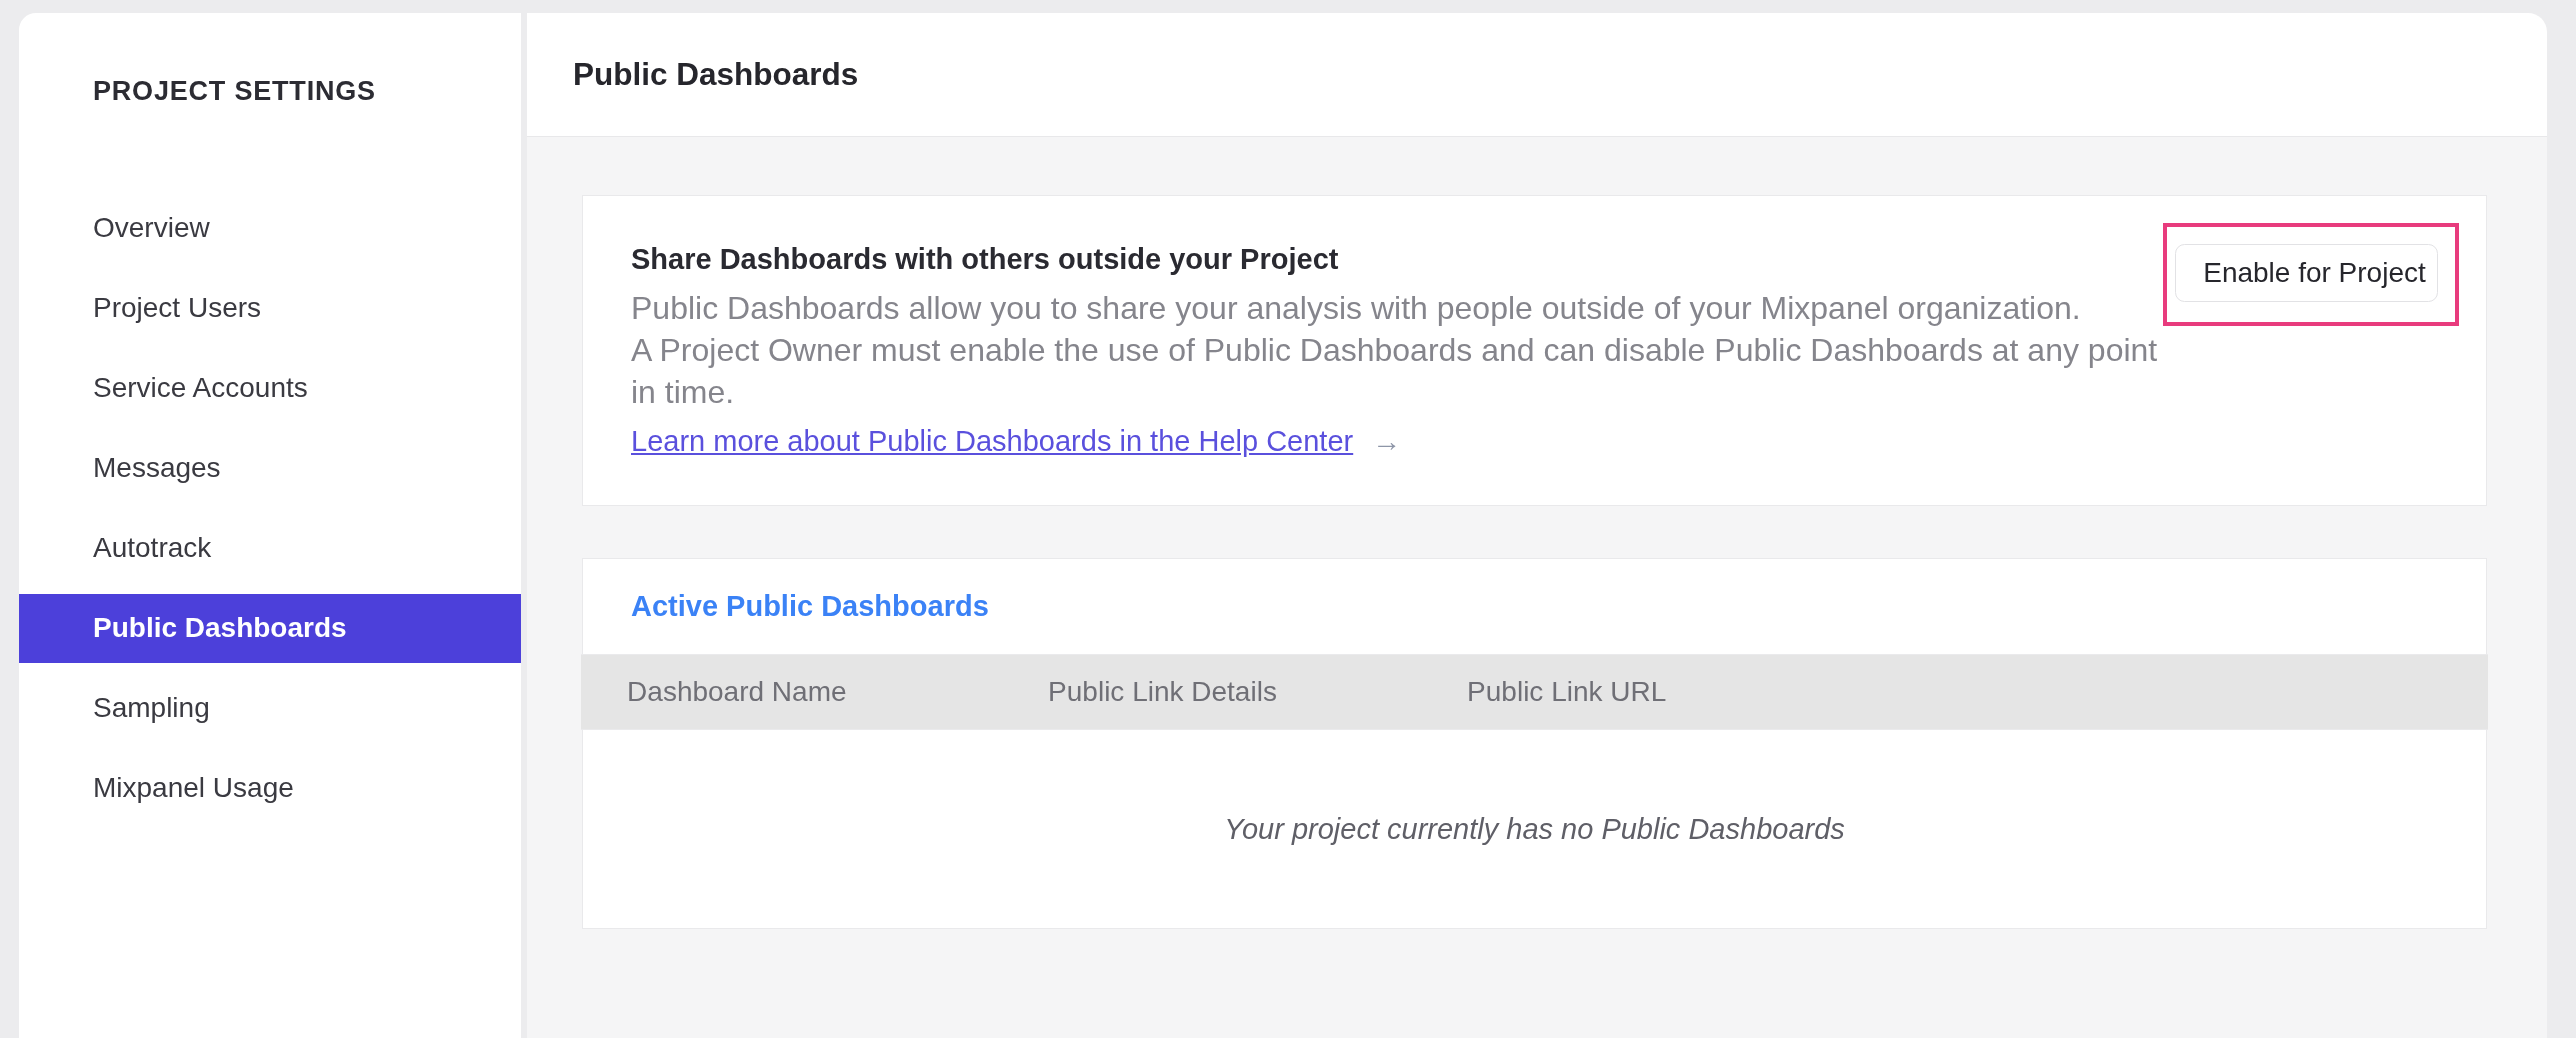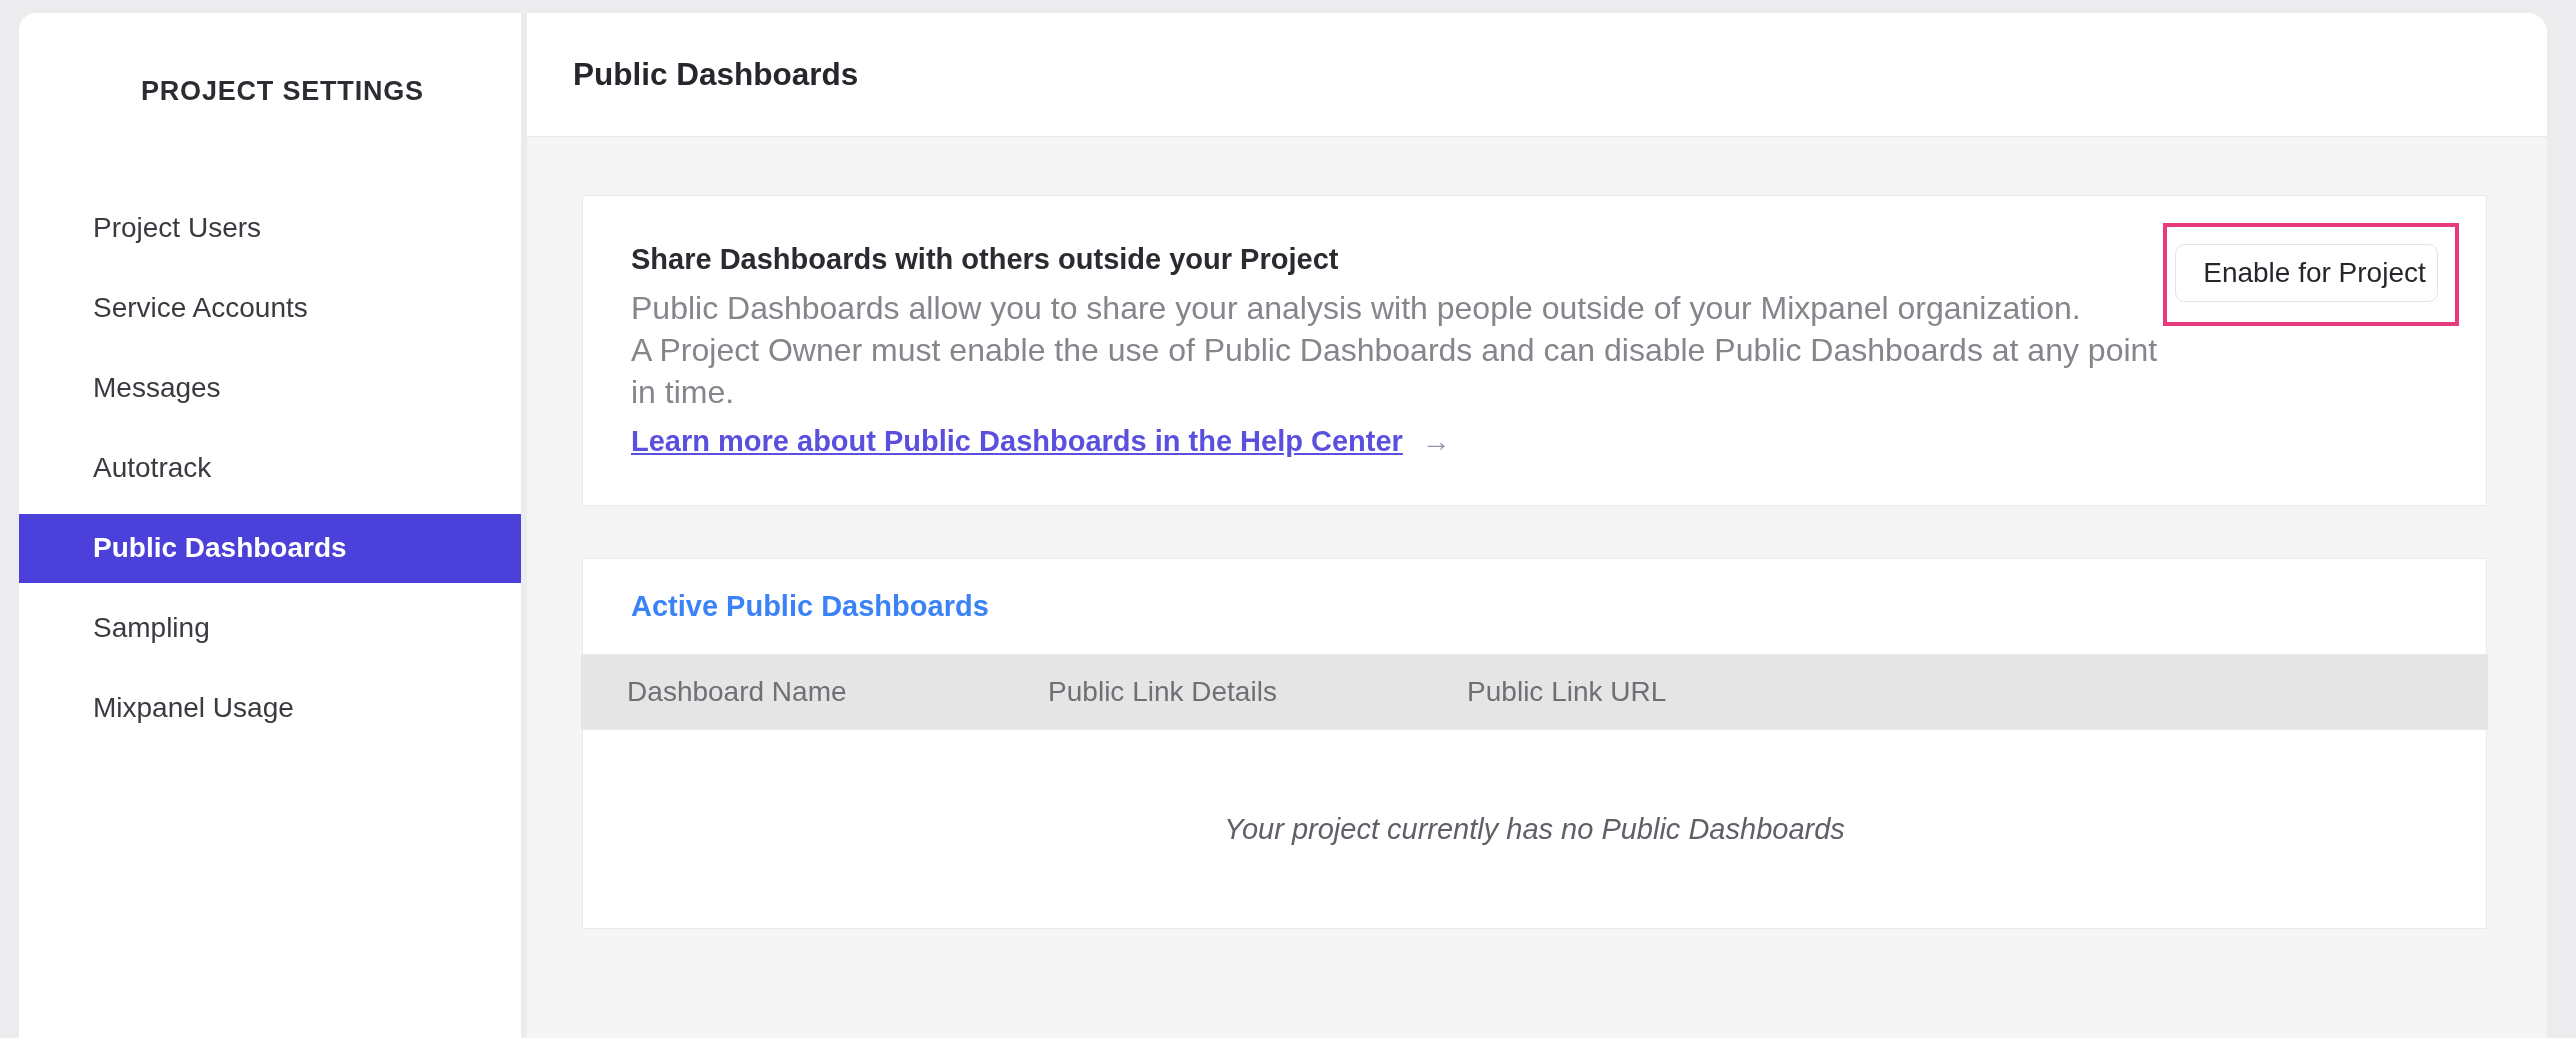--- a/index.html
+++ b/index.html
@@ -16,21 +16,20 @@
     position: absolute; left: 19px; top: 13.4px;
     width: 502px; height: 1025px;
     background: #ffffff;
     border-radius: 17px 0 0 0;
   }
   .sidebar-title {
     position: absolute; left: 74px; top: 63px;
     font-size: 27px; font-weight: 700;
     letter-spacing: 0.8px;
     color: #2c2c33;
-    margin-left: 48px;
   }
   .nav { position: absolute; top: 175px; left: 0; right: 0; }
   .nav-item {
     height: 80px;
     display: flex; align-items: center;
     padding-left: 74px;
     font-size: 28px;
     color: #3a3a41;
     cursor: pointer;
   }
@@ -82,21 +81,20 @@
     color: #85858c;
   }
   .share-link-row {
     position: absolute; left: 48px; top: 229px;
     display: flex; align-items: center;
     font-size: 29px;
   }
   .share-link {
     color: var(--link); text-decoration: underline;
     cursor: pointer;
-    font-weight: bold;
   }
   .arrow-icon {
     margin-left: 19px;
     color: #8e96a8;
     font-size: 29px;
     text-decoration: none;
   }
   .enable-btn {
     position: absolute; top: 48px; right: 48px;
     width: 263px; height: 58px;
@@ -143,20 +141,21 @@
     font-size: 29px;
     color: #5f5f67;
   }
 </style>
 </head>
 <body>
 
 <aside class="sidebar">
   <div class="sidebar-title">PROJECT SETTINGS</div>
   <nav class="nav">
+    <div class="nav-item">Overview</div>
     <div class="nav-item">Project Users</div>
     <div class="nav-item">Service Accounts</div>
     <div class="nav-item">Messages</div>
     <div class="nav-item">Autotrack</div>
     <div class="nav-item selected">Public Dashboards</div>
     <div class="nav-item">Sampling</div>
     <div class="nav-item">Mixpanel Usage</div>
   </nav>
 </aside>
 

